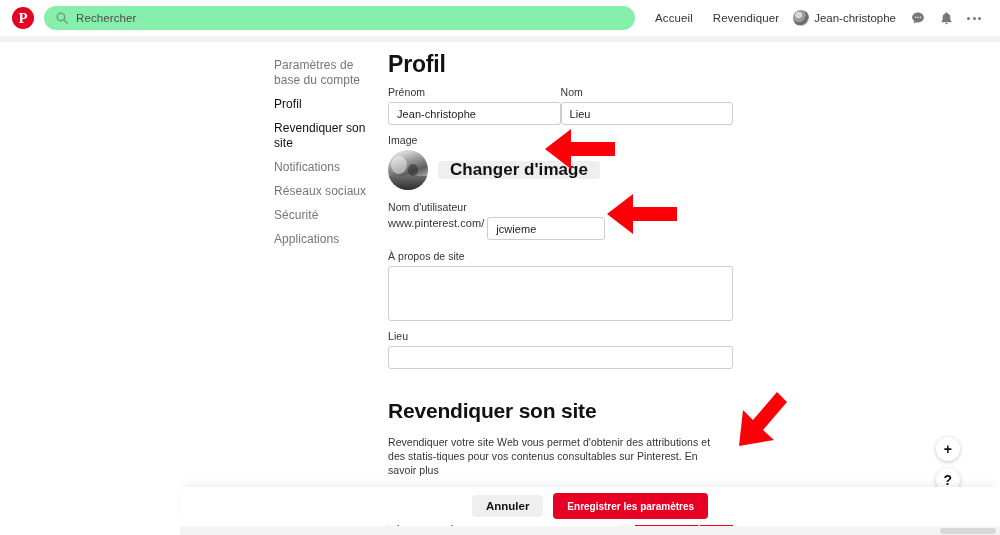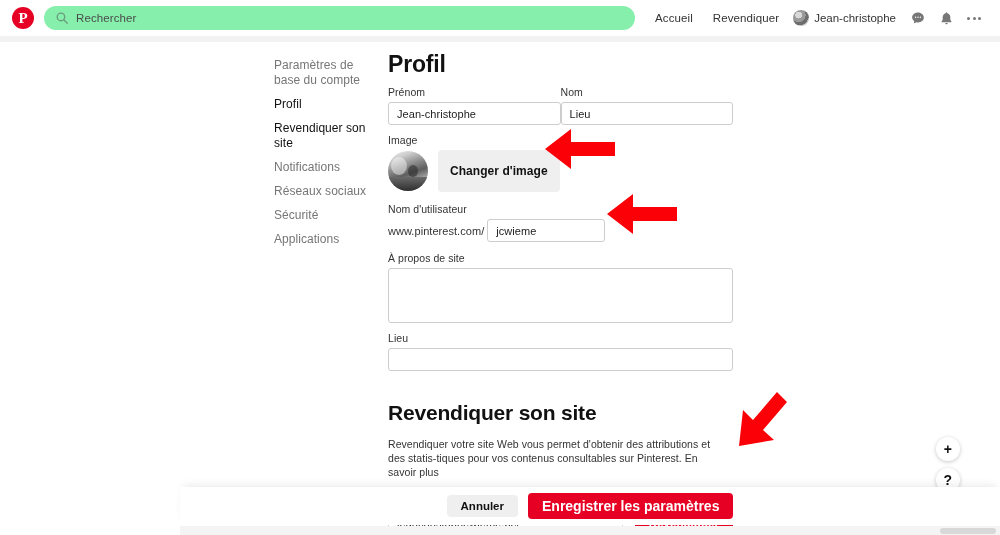--- a/index.html
+++ b/index.html
@@ -96,27 +96,27 @@
   .avatar-lg::before {
     content: ""; position: absolute; left: 8%; top: 14%; width: 40%; height: 46%;
     border-radius: 50%; background: rgba(255,255,255,.45);
     box-shadow: 14px 5px 0 -3px rgba(40,40,40,.55), 4px 20px 0 -2px rgba(255,255,255,.35);
   }
   .avatar-lg::after {
     content: ""; position: absolute; left: 0; bottom: 0; width: 100%; height: 34%;
     background: linear-gradient(#6a6a6a,#2e2e2e);
   }
   .btn-grey {
-    height: 42px; background: #efefef; border-radius: 4px;
-    font-size: 12px; font-weight: bold; color: #111;
+    height: 18px; background: #efefef; border-radius: 4px;
+    font-size: 17px; font-weight: bold; color: #111;
     display: inline-flex; align-items: center; padding: 0 12px;
     margin-left: 10px; letter-spacing: .05px;
   }
 
-  .urlrow { display: flex; align-items: center; }
+  .urlrow { display: flex; align-items: flex-start; }
   .url-prefix { font-size: 11px; color: #333; margin-right: 3px; letter-spacing: .05px; }
   .url-inp { width: 118px; }
 
   .desc {
     font-size: 10.5px; color: #333; line-height: 14px;
     margin-top: 10px; width: 330px; letter-spacing: .05px;
   }
 
   .claimrow { display: flex; align-items: stretch; gap: 12px; margin-top: 4px; }
   .claim-inp { flex: 1 1 auto; height: 25px; }
@@ -137,21 +137,21 @@
     gap: 10px; z-index: 45;
     box-shadow: 0 -5px 10px -4px rgba(0,0,0,.10);
   }
   .bb-cancel {
     height: 22px; background: #efefef; border-radius: 4px;
     font-size: 11.5px; font-weight: bold; color: #111;
     display: inline-flex; align-items: center; padding: 0 14px;
   }
   .bb-save {
     height: 26px; background: #e60023; border-radius: 4px;
-    font-size: 14px; font-weight: bold; color: #fff;
+    font-size: 10px; font-weight: bold; color: #fff;
     display: inline-flex; align-items: center; padding: 0 14px;
   }
 
   .scrollbar-track {
     position: absolute; left: 180px; bottom: 0; width: 820px; height: 9px;
     background: #f4f4f4; z-index: 46;
   }
   .scrollbar-thumb {
     position: absolute; right: 4px; top: 1.5px; width: 56px; height: 6px;
     background: #d8d8d8; border-radius: 3px;

